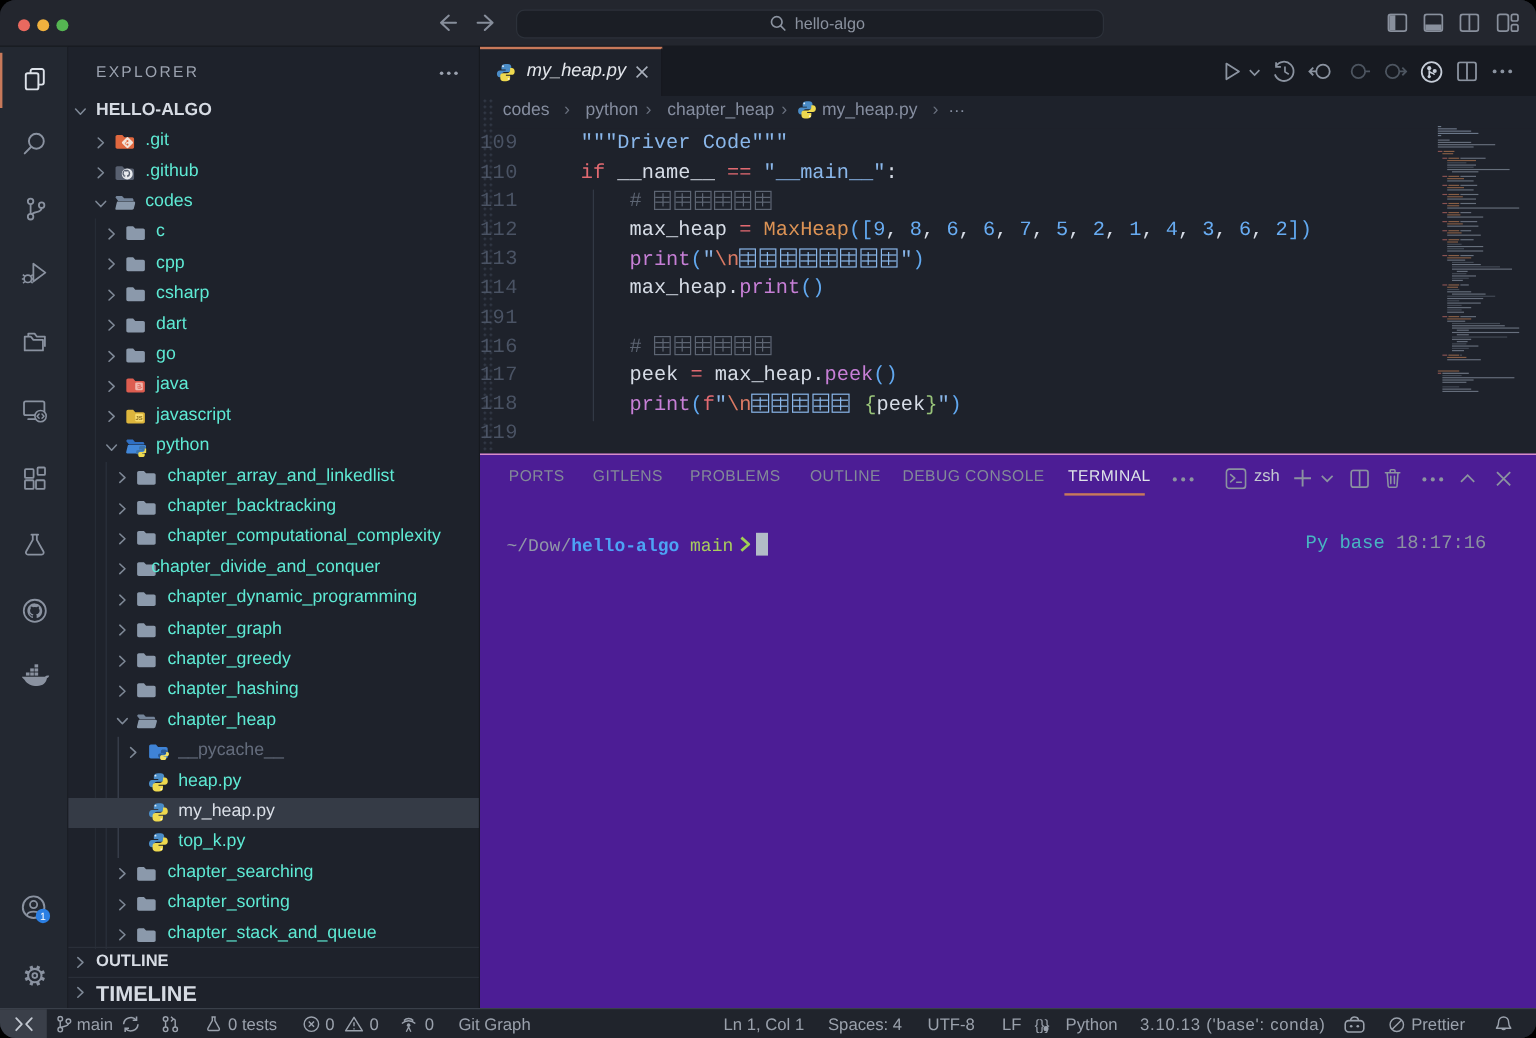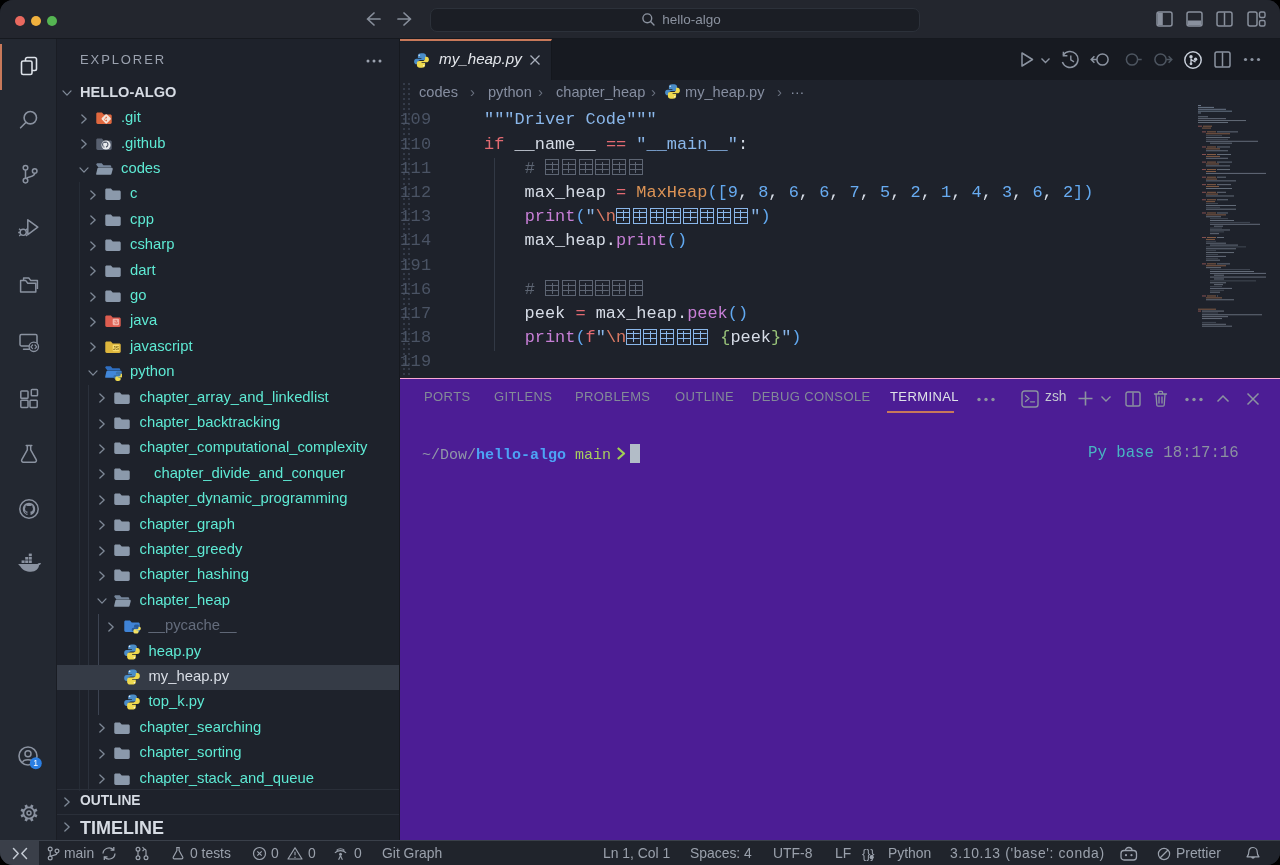--- a/index.html
+++ b/index.html
@@ -345,21 +345,21 @@
         </svg>
 <div class="trlab" style="left:82.5px">chapter_computational_complexity</div>
 </div>
 <div class="treerow" style="top:422.3px">
 <svg class="chev" style="left:38px" viewBox="0 0 15 15">
           <path d="M5.2 3.2 L9.8 7.5 L5.2 11.8" stroke="#7e8896" stroke-width="1.4" fill="none" stroke-linecap="round" stroke-linejoin="round"></path>
         </svg>
 <svg class="ficon" style="left:56px" viewBox="0 0 17 17">
           <use href="#fol"></use>
         </svg>
-<div class="trlab" style="left:97px">chapter_divide_and_conquer</div>
+<div class="trlab" style="left:69px">chapter_divide_and_conquer</div>
 </div>
 <div class="treerow" style="top:447.7px">
 <svg class="chev" style="left:38px" viewBox="0 0 15 15">
           <path d="M5.2 3.2 L9.8 7.5 L5.2 11.8" stroke="#7e8896" stroke-width="1.4" fill="none" stroke-linecap="round" stroke-linejoin="round"></path>
         </svg>
 <svg class="ficon" style="left:56px" viewBox="0 0 17 17">
           <use href="#fol"></use>
         </svg>
 <div class="trlab" style="left:82.5px">chapter_dynamic_programming</div>
 </div>

